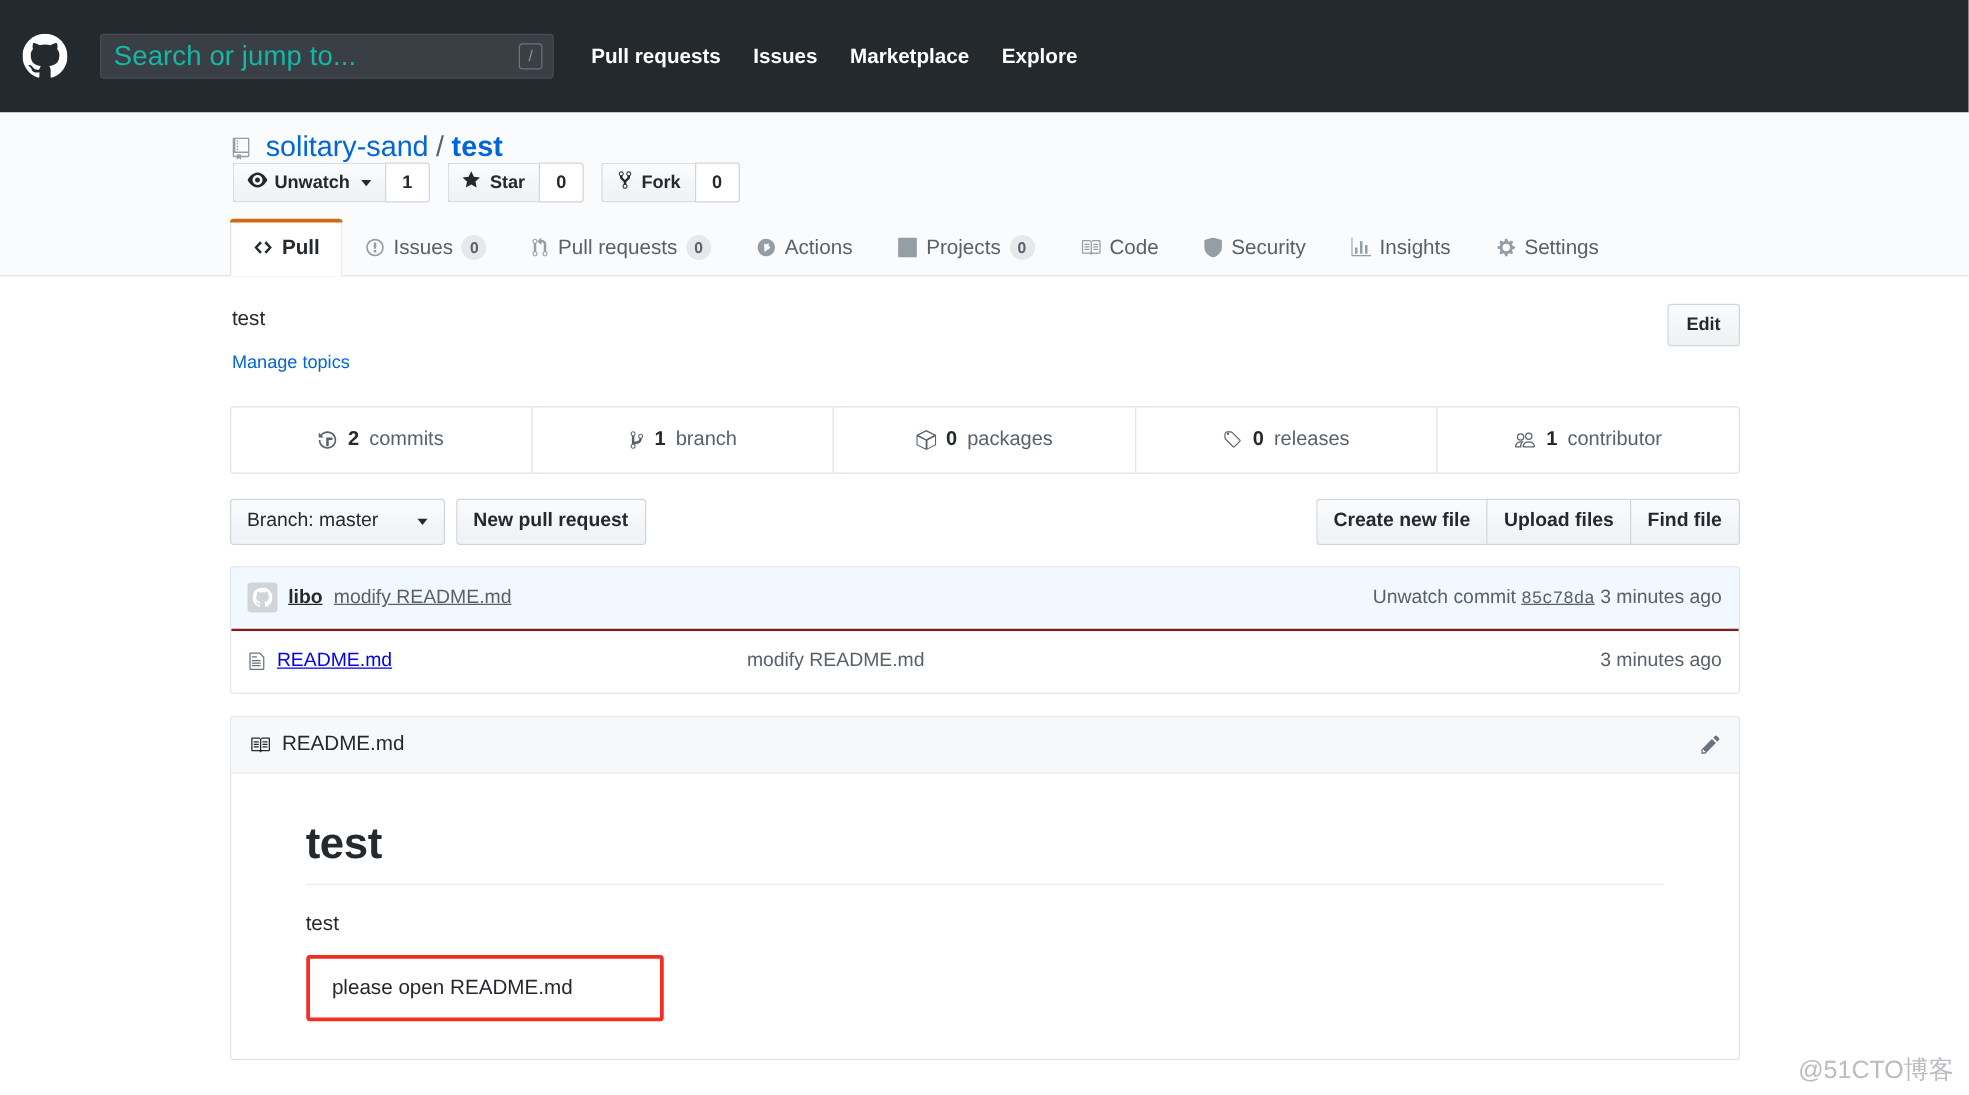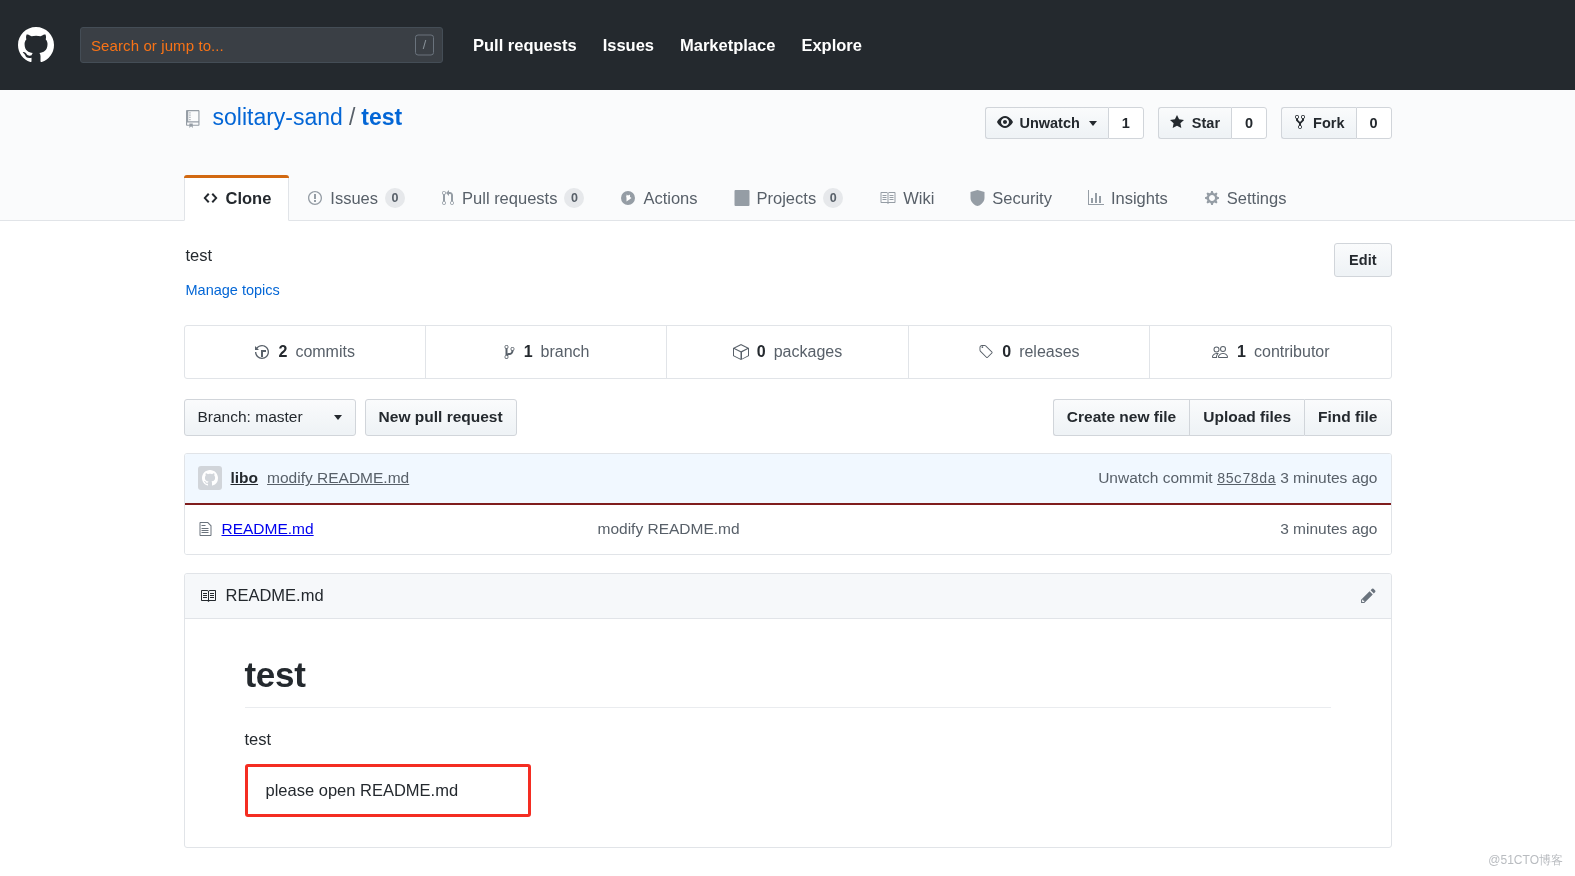--- a/index.html
+++ b/index.html
@@ -31,22 +31,22 @@
   .gh-search {
     position: relative;
     width: 363px; height: 36px;
     background: #3a3f45;
     border: 1px solid #444d56;
     border-radius: 3px;
     display: flex; align-items: center;
     padding: 0 10px;
   }
   .gh-search-text {
-    color: #f97316;
-    font-size: 15px;
+    color: #14b8a6;
+    font-size: 22px;
     letter-spacing: .1px;
     white-space: nowrap;
   }
   .gh-slash {
     position: absolute;
     right: 8px; top: 50%;
     transform: translateY(-50%);
     width: 19px; height: 21px;
     border: 1px solid #6a737d;
     border-radius: 3px;
@@ -81,20 +81,21 @@
     width: 1240px;
     margin: 0 auto;
     padding: 0 16px;
     position: relative;
   }
   .repo-title-row {
     display: flex;
     align-items: flex-start;
     justify-content: space-between;
     padding: 0 0 0 2px;
+    flex-direction: column;
   }
   .repo-title {
     display: flex;
     align-items: center;
     font-size: 23px;
     color: #0366d6;
     white-space: nowrap;
     line-height: 1;
   }
   .repo-icon {
@@ -424,21 +425,21 @@
     padding: 10px 14px 10px 18px;
     width: 286px;
   }
   .md-highlight .md-p { margin: 0; }
 
   
   .watermark {
     position: absolute;
     right: 12px;
     bottom: 7px;
-    font-size: 12px;
+    font-size: 20px;
     color: #b9bcc0;
     white-space: nowrap;
     user-select: none;
   }
   .page-wrap { position: relative; width: 1575px; height: 876px; }
 </style>
 </head>
 <body>
 
 <div class="page-wrap">
@@ -538,21 +539,21 @@
 
     <div class="tabnav">
       <div class="tabnav-inner">
 
         <a class="tab selected" href="#">
           <span class="ticon">
             <svg width="17" height="16" viewBox="0 0 14 16" fill="currentColor" aria-hidden="true">
               <path d="M9.5 3L8 4.5 11.5 8 8 11.5 9.5 13 14 8 9.5 3zm-5 0L0 8l4.5 5L6 11.5 2.5 8 6 4.5 4.5 3z"></path>
             </svg>
           </span>
-          <span>Clone</span>
+          <span>Pull</span>
         </a>
 
         <a class="tab" href="#">
           <span class="ticon">
             <svg width="16" height="16" viewBox="0 0 14 16" fill="currentColor" aria-hidden="true">
               <path d="M7 2.3c3.14 0 5.7 2.56 5.7 5.7s-2.56 5.7-5.7 5.7A5.71 5.71 0 0 1 1.3 8c0-3.14
               2.56-5.7 5.7-5.7zM7 1C3.14 1 0 4.14 0 8s3.14 7 7 7 7-3.14 7-7-3.14-7-7-7zm1 3H6v5h2V4zm0
               6H6v2h2v-2z"></path>
             </svg>
           </span>
@@ -600,21 +601,21 @@
         </a>
 
         <a class="tab" href="#">
           <span class="ticon">
             <svg width="17" height="16" viewBox="0 0 16 16" fill="currentColor" aria-hidden="true">
               <path d="M3 5h4v1H3V5zm0 3h4V7H3v1zm0 2h4V9H3v1zm11-5h-4v1h4V5zm0 2h-4v1h4V7zm0
               2h-4v1h4V9zm2-6v9c0 .55-.45 1-1 1H9.5l-1 1-1-1H2c-.55 0-1-.45-1-1V3c0-.55.45-1
               1-1h5.5l1 1 1-1H15c.55 0 1 .45 1 1zm-8 .5L7.5 3H2v9h6V3.5zm7-.5H9.5l-.5.5V12h6V3z"></path>
             </svg>
           </span>
-          <span>Wiki</span>
+          <span>Code</span>
         </a>
 
         <a class="tab" href="#">
           <span class="ticon">
             <svg width="15" height="16" viewBox="0 0 14 16" fill="currentColor" aria-hidden="true">
               <path d="M0 2l7-2 7 2v6.02C14 12.69 8.69 16 7 16 5.31 16 0 12.69 0 8.02V2zm1
               .75L7 1l6 1.75v5.268C13 12.104 8.449 15 7 15V2L1 3.75v4.27z"></path>
             </svg>
           </span>
           <span>Security</span>

